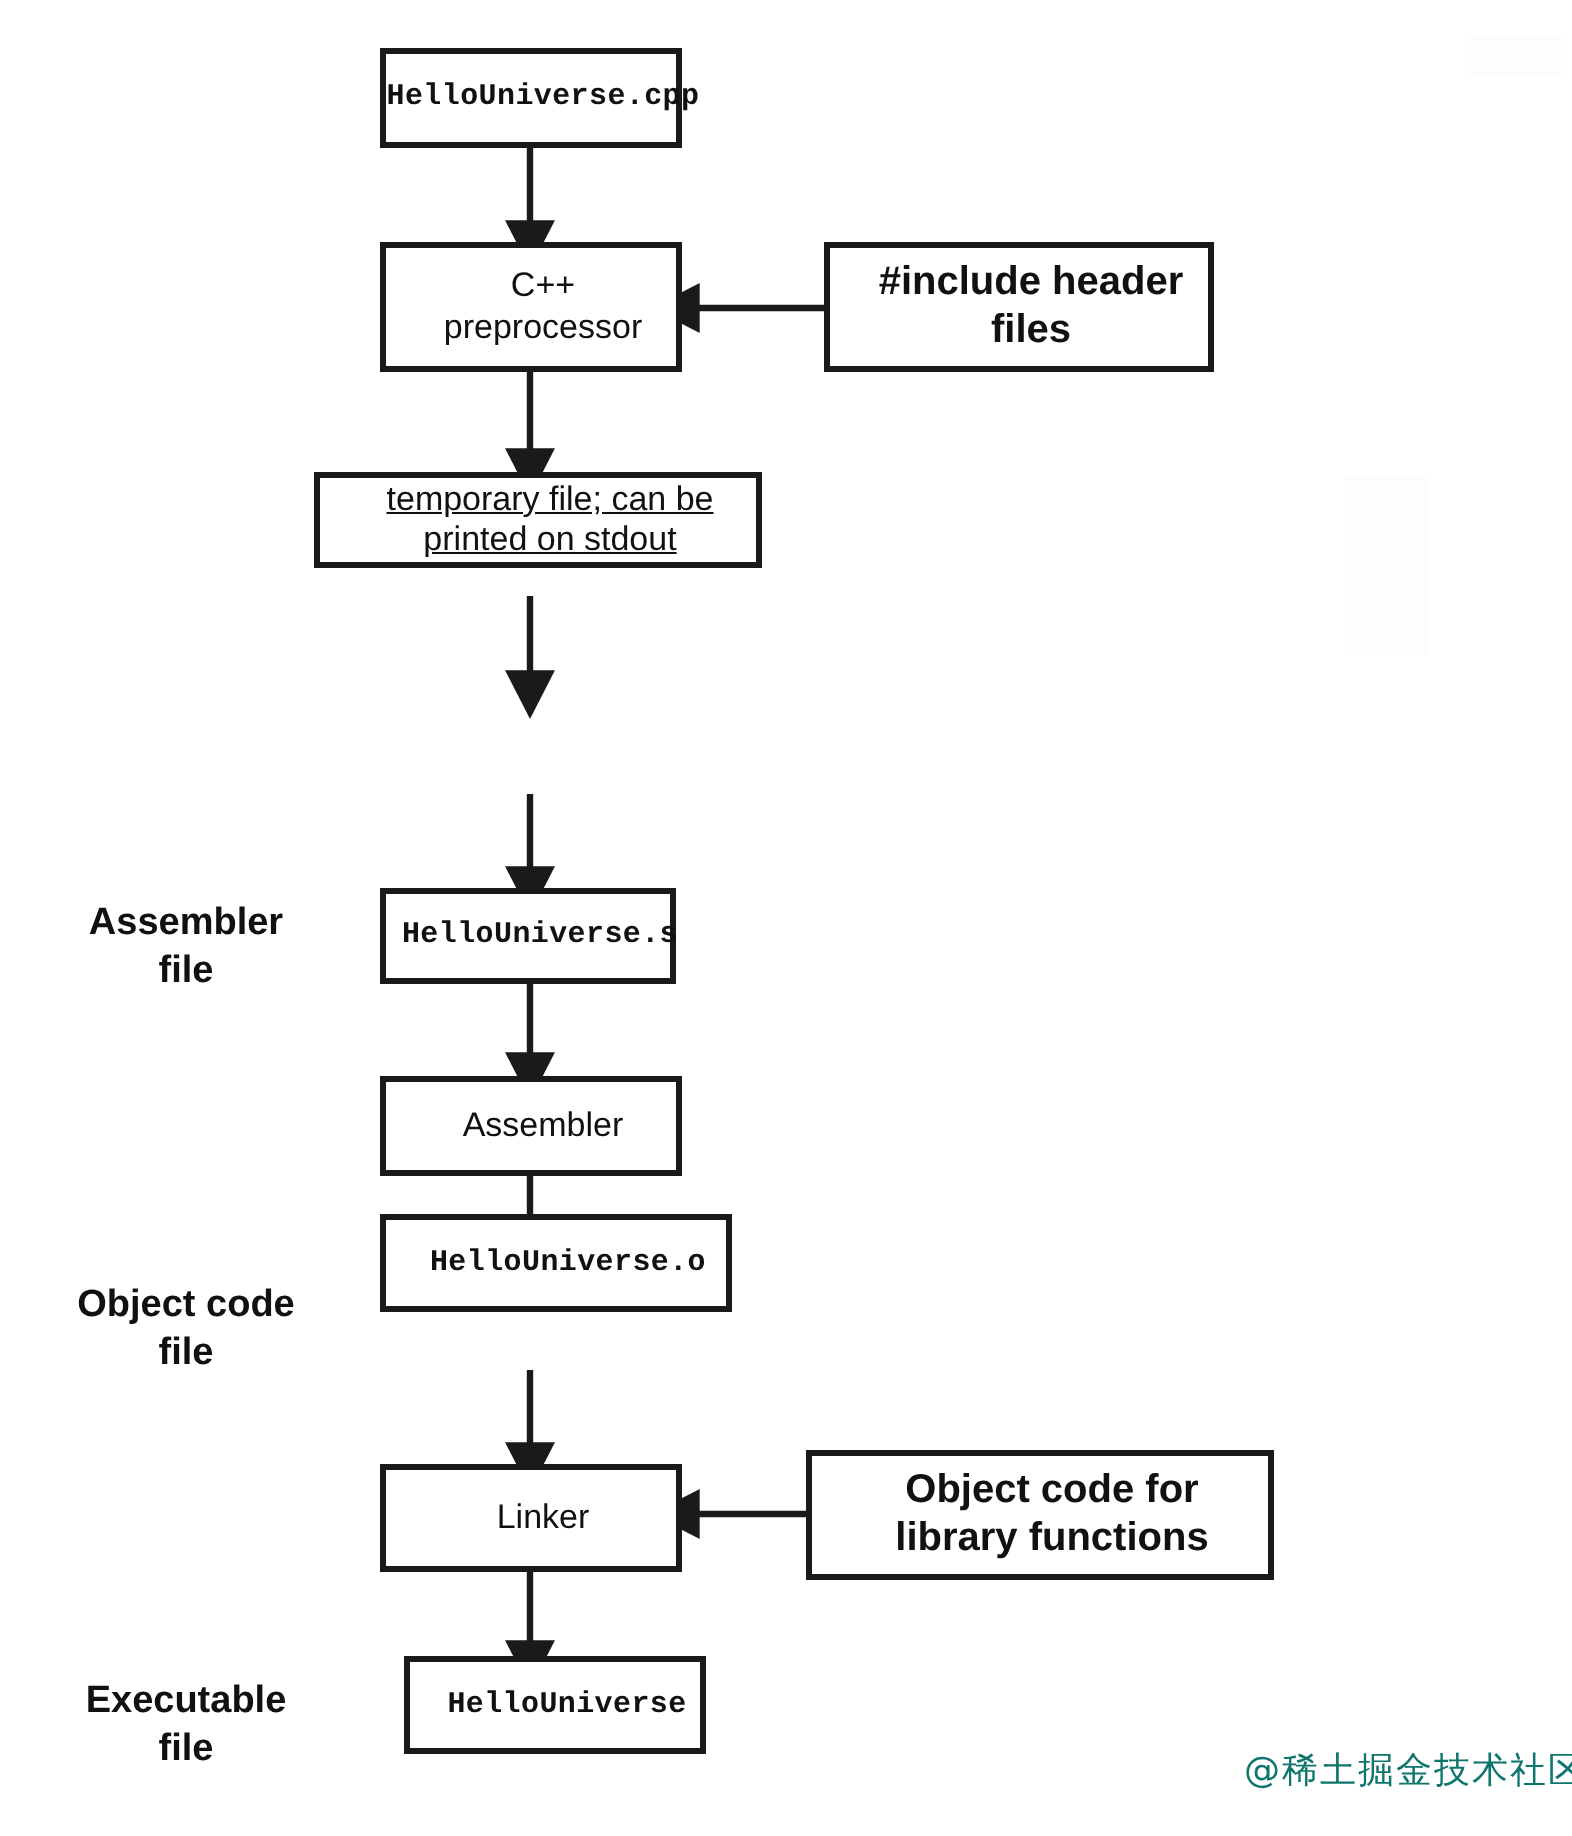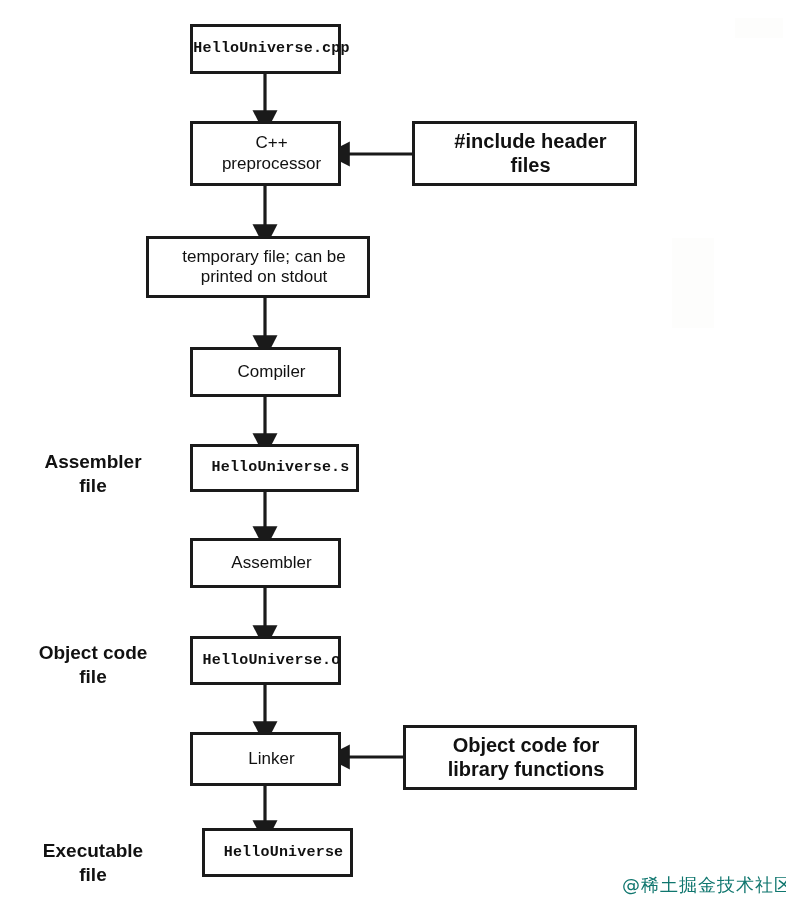--- a/index.html
+++ b/index.html
@@ -129,43 +129,40 @@
 
   <div class="node mono" style="left:190px; top:24px; width:151px; height:50px;">
     <span class="txt">HelloUniverse.cpp</span>
   </div>
 
   <div class="node sans" style="left:190px; top:121px; width:151px; height:65px;">
     <span class="txt">C++
 preprocessor</span>
   </div>
 
-  <div class="node boldsans" style="left:412px; top:121px; width:225px; height:65px;">
+  <div class="node boldsans" style="left:412px; top:121px; width:195px; height:65px;">
     <span class="txt">#include header
 files</span>
   </div>
 
-  <div class="node sans" style="left:146px; top:236px; width:224px; height:62px;">
+  <div class="node sans" style="left:157px; top:236px; width:224px; height:48px;text-decoration:underline;">
     <span class="txt">temporary file; can be
 printed on stdout</span>
   </div>
 
-  <div class="node sans" style="left:190px; top:347px; width:151px; height:50px;">
-    <span class="txt">Compiler</span>
-  </div>
 
-  <div class="node mono" style="left:190px; top:444px; width:169px; height:48px;text-align:center;">
+  <div class="node mono" style="left:190px; top:444px; width:148px; height:48px;text-align:center;">
     <span class="txt">HelloUniverse.s</span>
   </div>
 
   <div class="node sans" style="left:190px; top:538px; width:151px; height:50px;">
     <span class="txt">Assembler</span>
   </div>
 
-  <div class="node mono" style="left:190px; top:636px; width:151px; height:49px;">
+  <div class="node mono" style="left:190px; top:607px; width:176px; height:49px;">
     <span class="txt">HelloUniverse.o</span>
   </div>
 
   <div class="node sans" style="left:190px; top:732px; width:151px; height:54px;">
     <span class="txt">Linker</span>
   </div>
 
   <div class="node boldsans" style="left:403px; top:725px; width:234px; height:65px;">
     <span class="txt">Object code for
 library functions</span>

